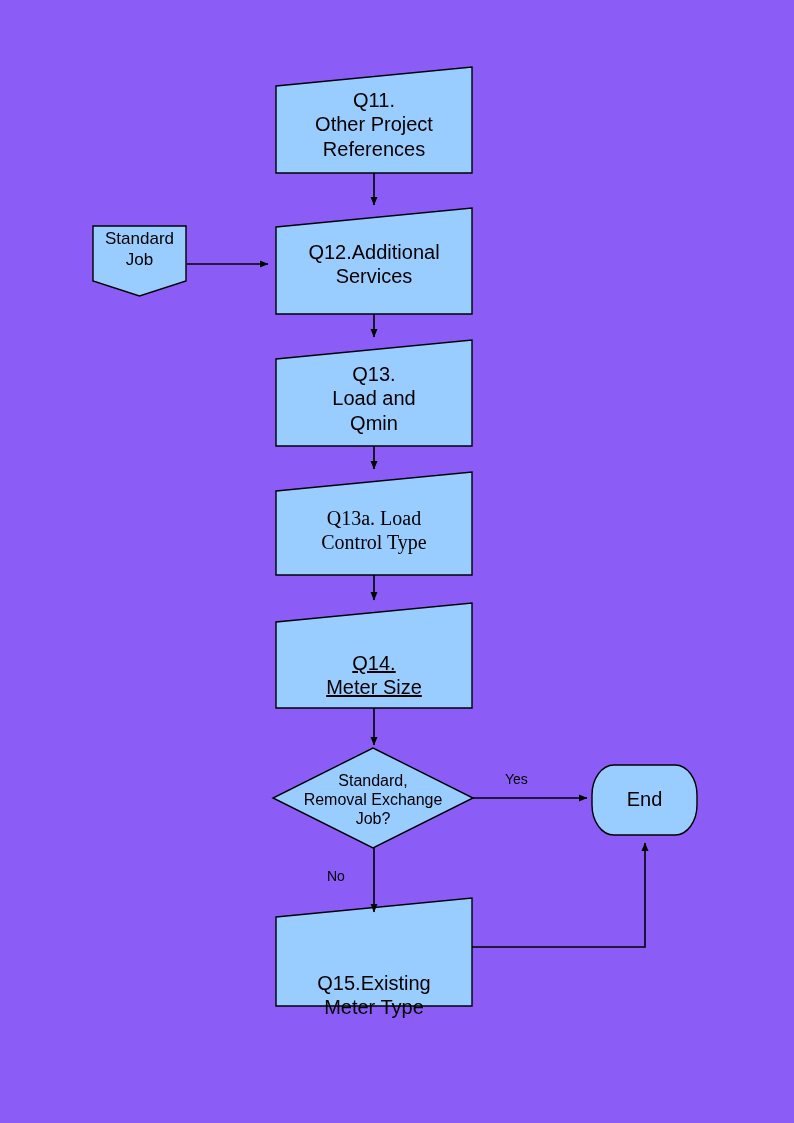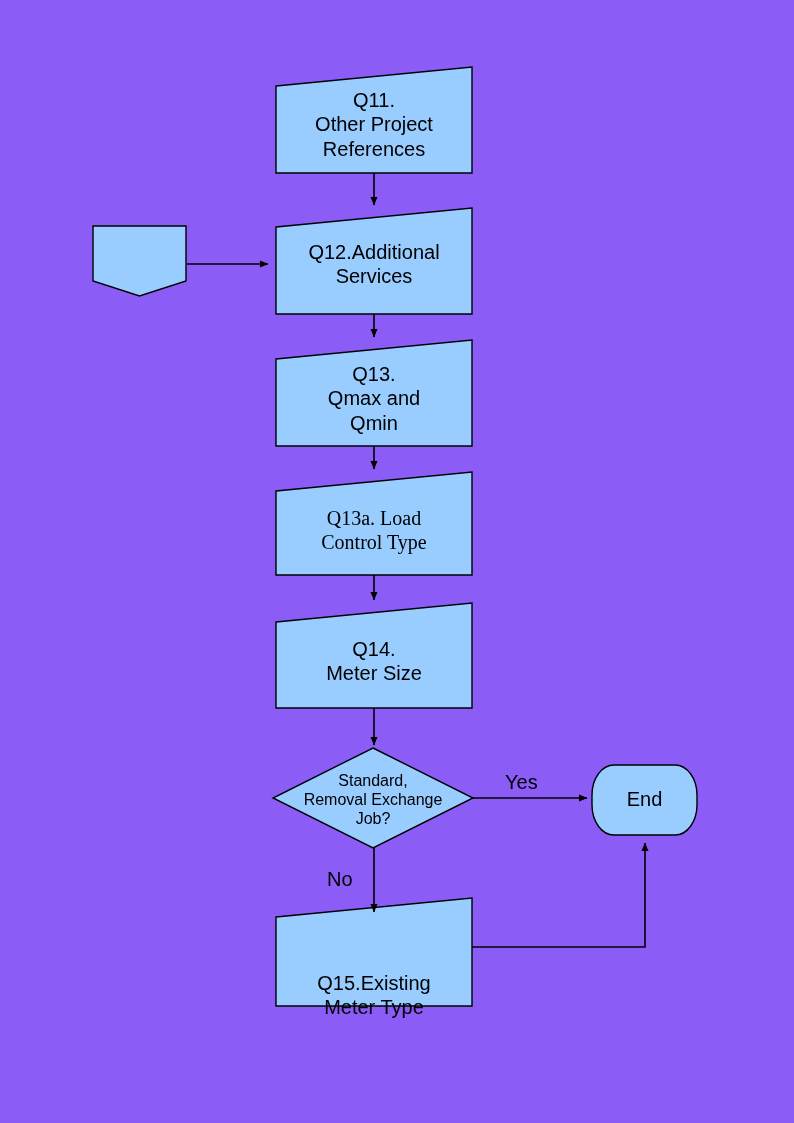--- a/index.html
+++ b/index.html
@@ -47,21 +47,21 @@
     pointer-events: none;
     -webkit-font-smoothing: none;
   }
   .lbl-big   { font-size: 20px; }
   .lbl-mid   { font-size: 17px; }
   .lbl-small { font-size: 16px; line-height: 1.18; }
   .edge-label {
     position: absolute;
     color: #000000;
     font-family: "Liberation Sans", sans-serif;
-    font-size: 20px;
+    font-size: 14px;
   }
 </style>
 </head>
 <body>
 
 <div id="canvas">
 
   <svg id="flow-svg" viewBox="0 0 794 1123" xmlns="http://www.w3.org/2000/svg">
     <defs>
       <marker id="arrowhead" markerWidth="9" markerHeight="9" refX="8.2" refY="4.2" orient="auto" markerUnits="userSpaceOnUse">
@@ -103,32 +103,34 @@
 
     <line class="connector" x1="374" y1="848" x2="374" y2="912" marker-end="url(#arrowhead)"></line>
 
     <path class="connector" d="M472,947 L645,947 L645,843" marker-end="url(#arrowhead)"></path>
   </svg>
 
   <div class="node-label lbl-big" style="left:276px; top:88px; width:196px;">Q11.
 Other Project
 References</div>
 
+  <div class="node-label lbl-mid" style="left:93px; top:229px; width:93px;">Standard
+Job</div>
 
   <div class="node-label lbl-big" style="left:276px; top:240px; width:196px;">Q12.Additional
 Services</div>
 
   <div class="node-label lbl-big" style="left:276px; top:362px; width:196px;">Q13.
-Qmax and
+Load and
 Qmin</div>
 
   <div class="node-label lbl-big" style="left:276px; top:506px; width:196px;font-family:Liberation Serif, serif;">Q13a. Load
 Control Type</div>
 
-  <div class="node-label lbl-big" style="left:276px; top:637px; width:196px;">Q14.
+  <div class="node-label lbl-big" style="left:276px; top:651px; width:196px;text-decoration:underline;">Q14.
 Meter Size</div>
 
   <div class="node-label lbl-small" style="left:273px; top:772px; width:200px;">Standard,
 Removal Exchange
 Job?</div>
 
   <div class="node-label lbl-big" style="left:592px; top:787px; width:105px;">End</div>
 
   <div class="node-label lbl-big" style="left:276px; top:931px; width:196px;margin-top:40px;">Q15.Existing
 Meter Type</div>

